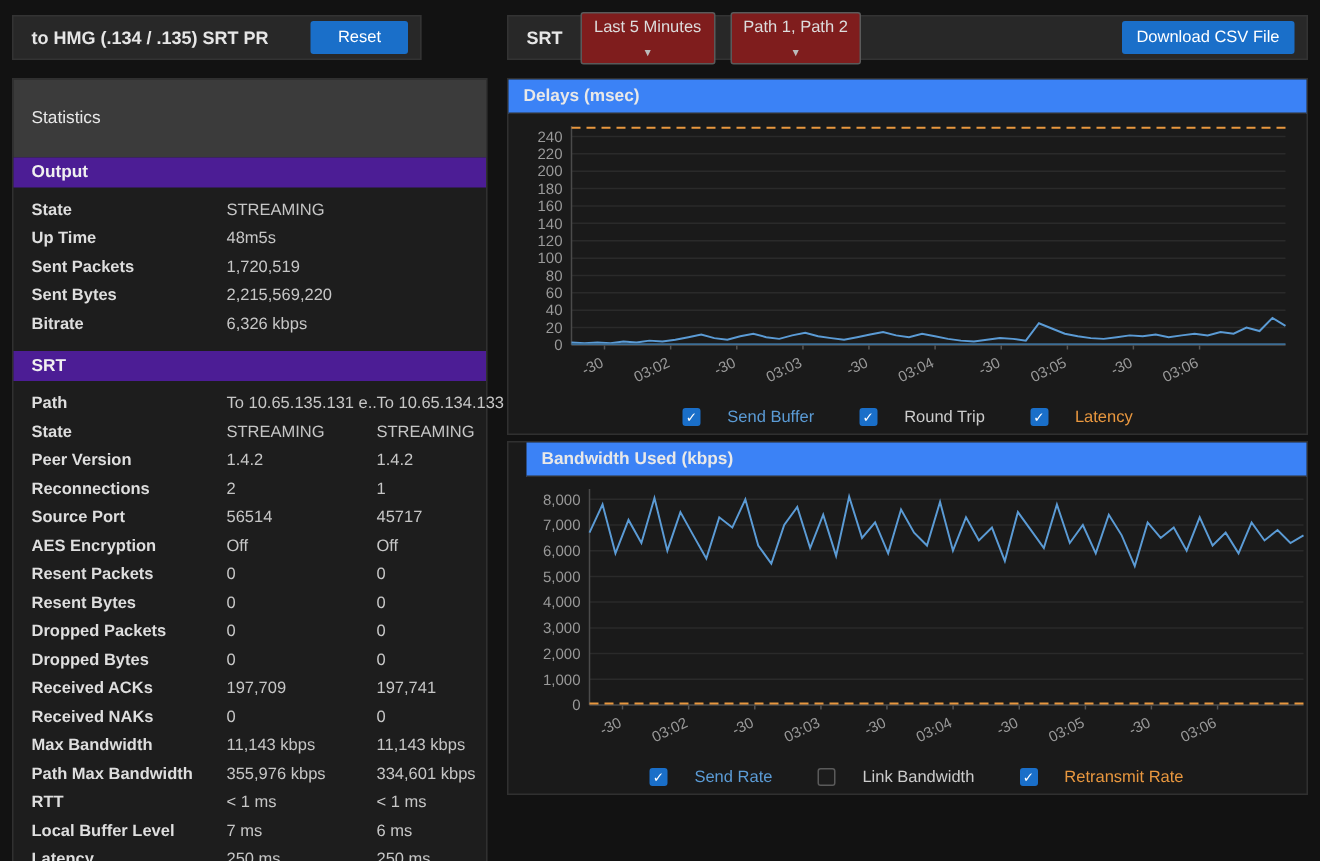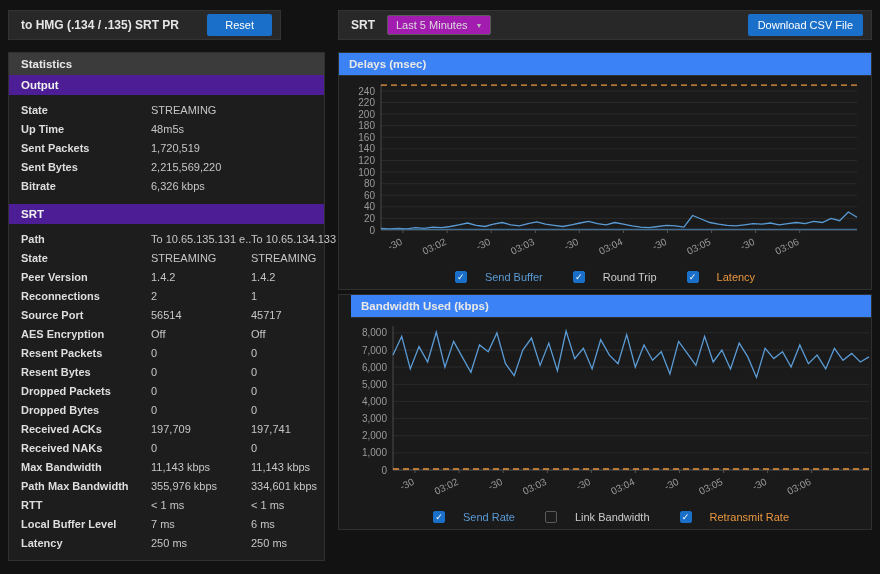--- a/index.html
+++ b/index.html
@@ -4,25 +4,25 @@
 <style>
   * { box-sizing: border-box; margin:0; padding:0; }
   html,body { width:880px; height:574px; }
   body { background:#121212; font-family:"Liberation Sans", sans-serif; position:relative; overflow:hidden; }
   .bar { background:#282828; border:1px solid #333; display:flex; align-items:center; }
   #left-header { position:absolute; left:8px; top:10px; width:273px; height:30px; padding:0 8px 0 12px; justify-content:space-between; }
   #left-header .title { color:#e6e6e6; font-size:12px; font-weight:bold; }
   .btn-blue { background:#1a6fc9; color:#fff; font-size:11px; border:none; border-radius:2px; padding:5px 18px; cursor:pointer; font-family:"Liberation Sans", sans-serif; }
   #right-header { position:absolute; left:338px; top:10px; width:534px; height:30px; padding:0 8px 0 12px; gap:10px; }
   #right-header .srt-lab { color:#e6e6e6; font-size:12px; font-weight:bold; margin-right:2px; }
-  .dropdown { background:#a21caf; border:1px solid #5a5a5a; color:#ddd; font-size:11px; padding:3px 8px; border-radius:2px; display:flex; align-items:center; gap:8px; cursor:pointer; }
+  .dropdown { background:#7f1d1d; border:1px solid #5a5a5a; color:#ddd; font-size:11px; padding:3px 8px; border-radius:2px; display:flex; align-items:center; gap:8px; cursor:pointer;flex-direction:column; }
   .dropdown .caret { font-size:7px; color:#bbb; }
   .spacer { flex:1; }
   #stats-panel { position:absolute; left:8px; top:52px; width:317px; background:#1d1d1d; border:1px solid #303030; padding-bottom:8px; }
-  .sec-hdr { background:#3b3b3b; color:#e8e8e8; font-size:11.5px; font-weight:bold; padding:5px 12px; }
+  .sec-hdr { background:#3b3b3b; color:#e8e8e8; font-size:11.5px; font-weight:normal; padding:20px 12px; }
   .sub-hdr { background:#4c1d95; color:#f0f0f0; font-size:11.5px; font-weight:bold; padding:4px 12px; margin-bottom:5px; }
   .stat-row { display:flex; padding-left:12px; height:19px; align-items:center; }
   .stat-label { flex:0 0 130px; color:#dedede; font-size:11px; font-weight:bold; }
   .stat-val { flex:0 0 100px; color:#c6c6c6; font-size:11px; overflow:hidden; white-space:nowrap; }
   .gap8 { height:9px; }
   .chart-panel { position:absolute; left:338px; width:534px; background:#1a1a1a; border:1px solid #303030; }
   #delays-panel { top:52px; height:238px; }
   #bw-panel { top:294px; height:236px;padding-left:12px; }
   .chart-hdr { background:#3b82f6; color:#e8e8e8; font-size:11.5px; font-weight:bold; padding:5px 10px; border-bottom:1px solid #303030; }
   .legend { display:flex; justify-content:center; gap:30px; align-items:center; height:26px; }
@@ -37,20 +37,24 @@
 
 <div id="left-header" class="bar">
   <span class="title">to HMG (.134 / .135) SRT PR</span>
   <button class="btn-blue">Reset</button>
 </div>
 
 <div id="right-header" class="bar">
   <span class="srt-lab">SRT</span>
   <div class="dropdown">
     <span>Last 5 Minutes</span>
+    <span class="caret">▼</span>
+  </div>
+  <div class="dropdown">
+    <span>Path 1, Path 2</span>
     <span class="caret">▼</span>
   </div>
   <div class="spacer"></div>
   <button class="btn-blue" style="padding:5px 10px;">Download CSV File</button>
 </div>
 
 <div id="stats-panel">
   <div class="sec-hdr">Statistics</div>
   <div class="sub-hdr">Output</div>
   <div id="output-rows">

